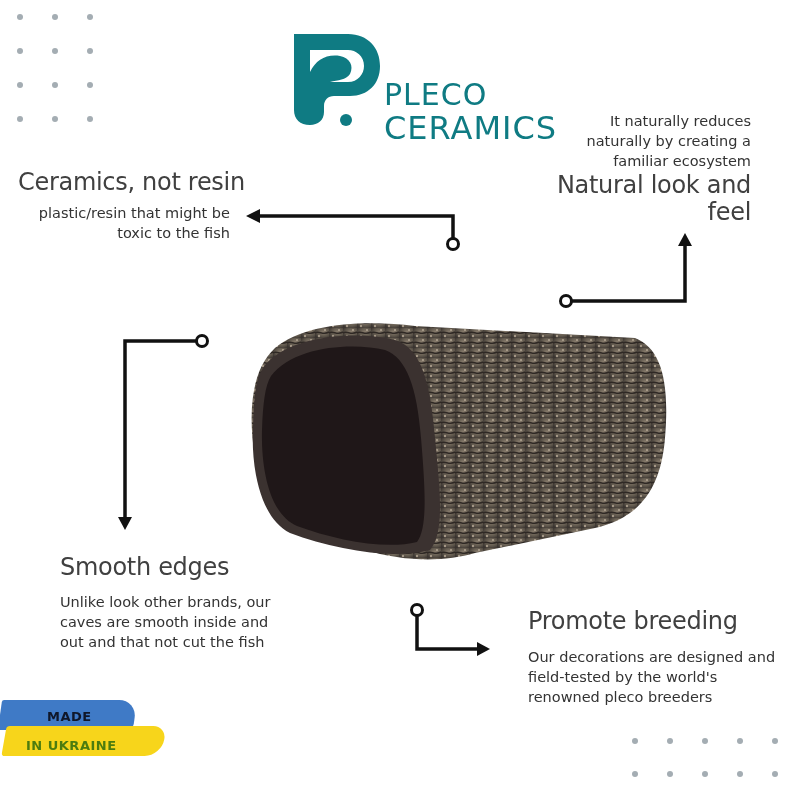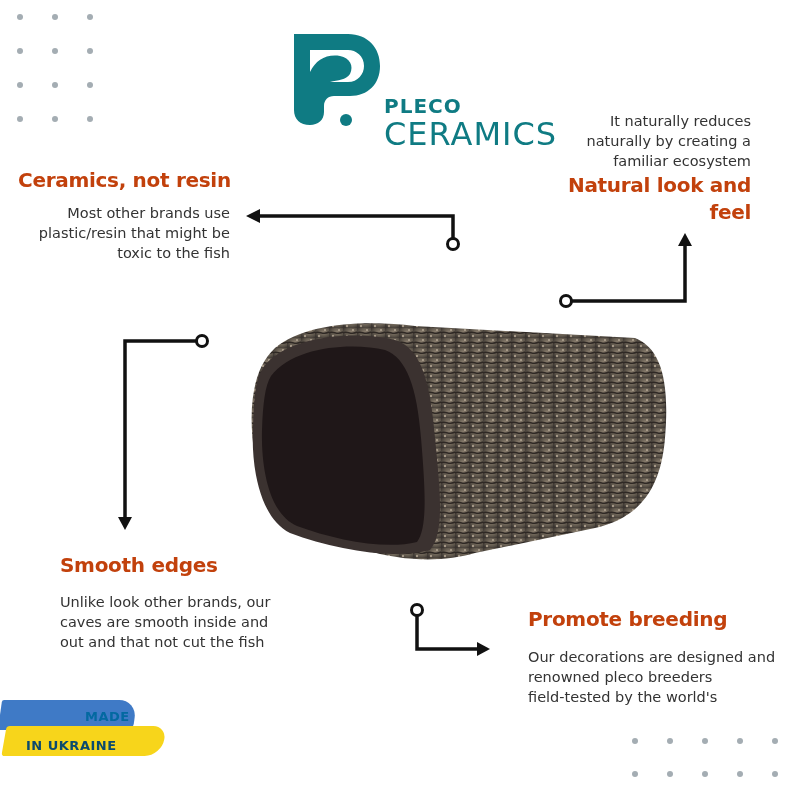--- a/index.html
+++ b/index.html
@@ -5,36 +5,36 @@
   html, body { margin:0; padding:0; }
   body { width:800px; height:800px; background:#ffffff; position:relative; overflow:hidden;
          font-family:"Liberation Sans", sans-serif; color:#1a1a1a; }
   .abs { position:absolute; }
   .dots { position:absolute; display:grid; }
   .dot { width:6px; height:6px; border-radius:50%; background:#a4adb3; }
   .dots-tl { left:17px; top:14px; grid-template-columns:repeat(3,6px); column-gap:29px; row-gap:28px; }
   .dots-br { left:632px; top:738px; grid-template-columns:repeat(5,6px); column-gap:29px; row-gap:27px; }
 
   .logo-text { position:absolute; left:384px; top:80px; font-family:"DejaVu Sans", sans-serif; color:#0f7b83; line-height:1; }
-  .logo-text .l1 { font-size:20px; font-weight:bold; letter-spacing:1px;margin-top:16px; }
+  .logo-text .l1 { font-size:30px; font-weight:normal; letter-spacing:1px; }
   .logo-text .l2 { font-size:32px; font-weight:normal; letter-spacing:1px; margin-top:2px; }
 
-  .h { position:absolute; font-family:"DejaVu Sans", sans-serif; font-weight:bold; font-size:20px; color:#c2410c; letter-spacing:-0.3px; }
+  .h { position:absolute; font-family:"DejaVu Sans", sans-serif; font-weight:normal; font-size:24px; color:#404040; letter-spacing:-0.3px; }
   .p { position:absolute; font-family:"DejaVu Sans", sans-serif; font-size:14.5px; line-height:20px; color:#333; font-weight:normal; }
   .right { text-align:right; }
 
   svg.lines { position:absolute; left:0; top:0; }
 
   .ukraine { position:absolute; left:0; top:694px; width:175px; height:70px; }
   .ukr-blue { position:absolute; left:0; top:6px; width:135px; height:30px; background:#3f7ac6;
               border-radius:2px 18px 6px 2px; transform:skewX(-8deg); }
   .ukr-yellow { position:absolute; left:4px; top:32px; width:160px; height:30px; background:#f7d51b;
                 border-radius:4px 16px 20px 4px; transform:skewX(-10deg); }
-  .ukr-t1 { position:absolute; left:47px; top:15px; font-family:"DejaVu Sans", sans-serif; font-weight:bold; font-size:13px; color:#0369a1; letter-spacing:0.5px;margin-left:38px; }
-  .ukr-t2 { position:absolute; left:26px; top:44px; font-family:"DejaVu Sans", sans-serif; font-weight:bold; font-size:13px; color:#0c4a6e; letter-spacing:0.5px; }
+  .ukr-t1 { position:absolute; left:47px; top:15px; font-family:"DejaVu Sans", sans-serif; font-weight:bold; font-size:13px; color:#0f172a; letter-spacing:0.5px; }
+  .ukr-t2 { position:absolute; left:26px; top:44px; font-family:"DejaVu Sans", sans-serif; font-weight:bold; font-size:13px; color:#4d7c0f; letter-spacing:0.5px; }
 </style>
 </head>
 <body>
 
 <div class="dots dots-tl">
   <div class="dot"></div>
     <div class="dot"></div>
     <div class="dot"></div>
   <div class="dot"></div>
     <div class="dot"></div>
@@ -89,21 +89,20 @@
   <g fill="#fff" stroke="#111" stroke-width="3">
     <circle cx="453" cy="244" r="5.5"></circle>
     <circle cx="566" cy="301" r="5.5"></circle>
     <circle cx="202" cy="341" r="5.5"></circle>
     <circle cx="417" cy="610" r="5.5"></circle>
   </g>
 </svg>
 
 <div class="h" style="left:18px;top:168px">Ceramics, not resin</div>
 <div class="p right" style="left:20px;top:203px;width:210px">
-  <div>Most other brands use</div>
   <div>plastic/resin that might be</div>
   <div>toxic to the fish</div>
 </div>
 
 <div class="p right" style="left:540px;top:111px;width:211px">
   <div>It naturally reduces</div>
   <div>naturally by creating a</div>
   <div>familiar ecosystem</div>
 </div>
 <div class="h right" style="left:540px;top:172px;width:211px;line-height:27px">
@@ -133,22 +132,22 @@
 <div class="h" style="left:60px;top:553px">Smooth edges</div>
 <div class="p" style="left:60px;top:592px;width:250px">
   <div>Unlike look other brands, our</div>
   <div>caves are smooth inside and</div>
   <div>out and that not cut the fish</div>
 </div>
 
 <div class="h" style="left:528px;top:607px">Promote breeding</div>
 <div class="p" style="left:528px;top:647px;width:270px">
   <div>Our decorations are designed and</div>
+  <div>field-tested by the world's</div>
   <div>renowned  pleco breeders</div>
-  <div>field-tested by the world's</div>
 </div>
 
 <div class="ukraine">
   <div class="ukr-blue"></div>
   <div class="ukr-yellow"></div>
   <div class="ukr-t1">MADE</div>
   <div class="ukr-t2">IN UKRAINE</div>
 </div>
 
 </body></html>

